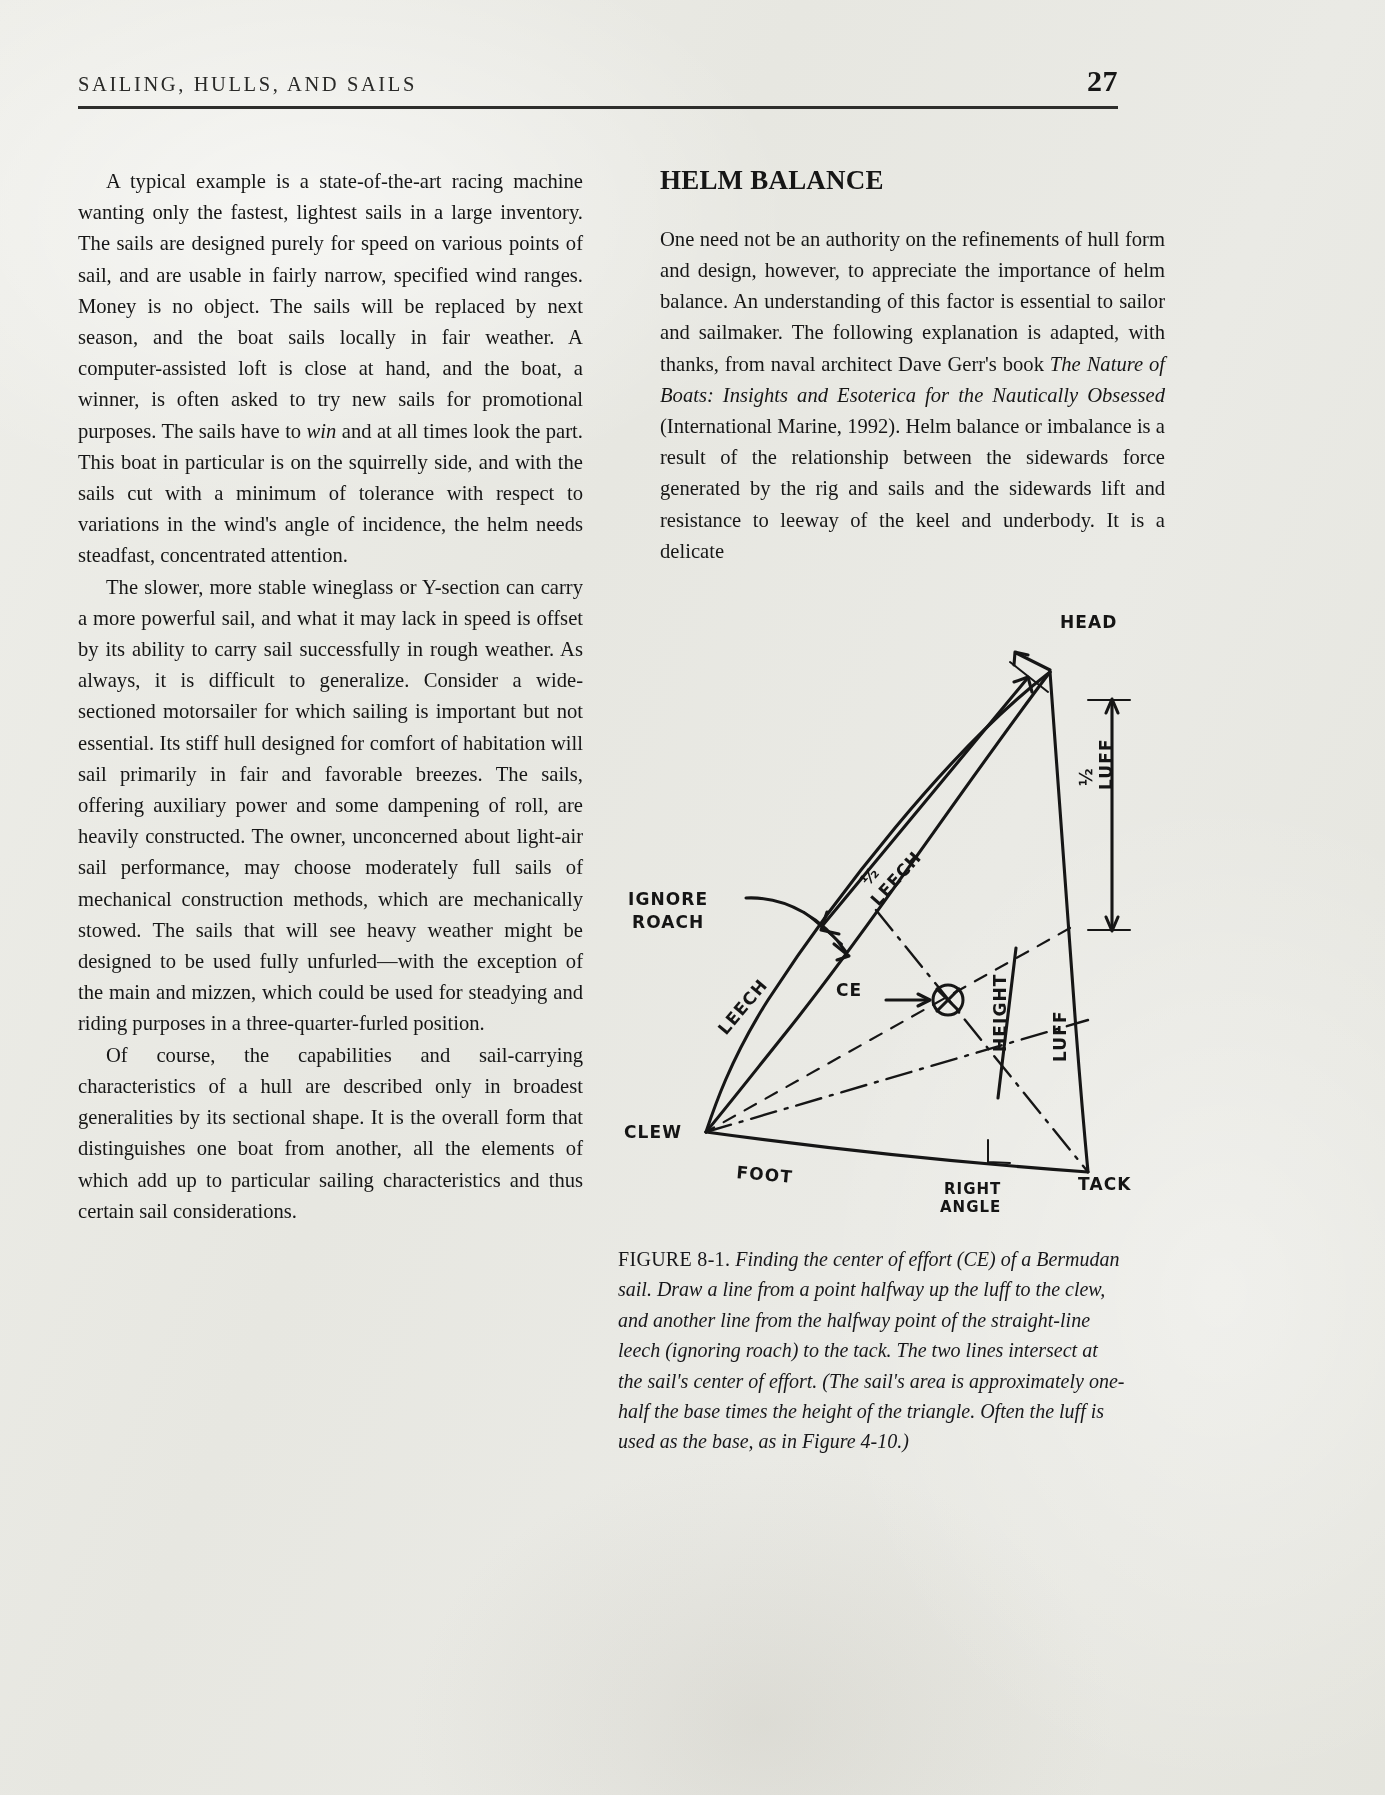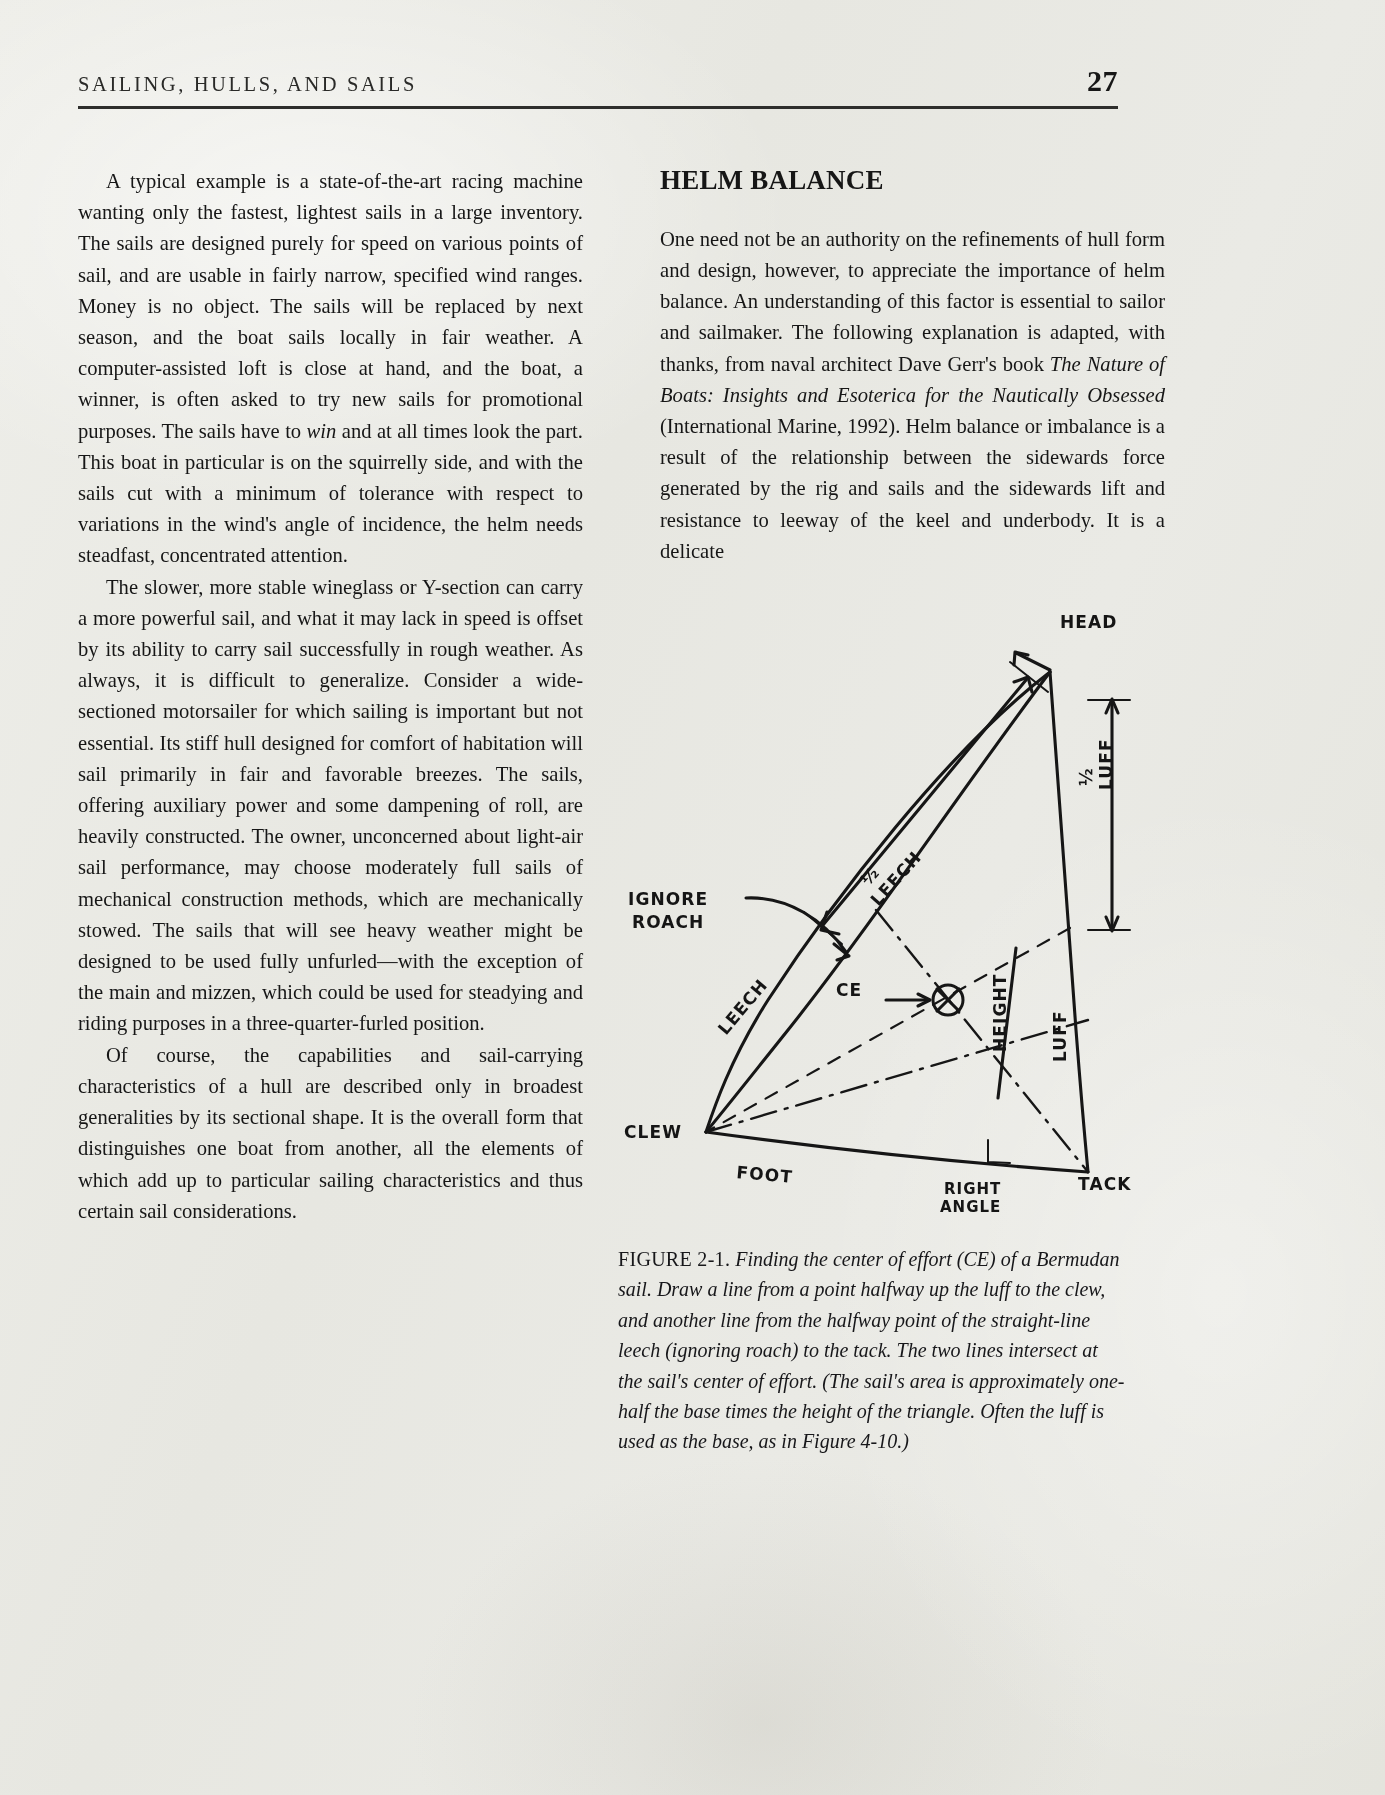--- a/index.html
+++ b/index.html
@@ -240,17 +240,17 @@
 
       <path class="lnT" d="M370,540 L370,562 L392,563"></path>
       <text class="handS" x="326" y="594">RIGHT</text>
       <text class="handS" x="322" y="612">ANGLE</text>
 
       <text class="hand" x="460" y="590">TACK</text>
     </svg>
   </div>
 
   <div class="caption">
-    <span class="figlabel">FIGURE 2-1.</span>
+    <span class="figlabel">FIGURE 8-1.</span>
     <span class="captext"> Finding the center of effort (CE) of a Bermudan sail. Draw a line from a point halfway up the luff to the clew, and another line from the halfway point of the straight-line leech (ignoring roach) to the tack. The two lines intersect at the sail's center of effort. (The sail's area is approximately one-half the base times the height of the triangle. Often the luff is used as the base, as in Figure 4-10.)</span>
   </div>
 
 </div>
 
 </body></html>

